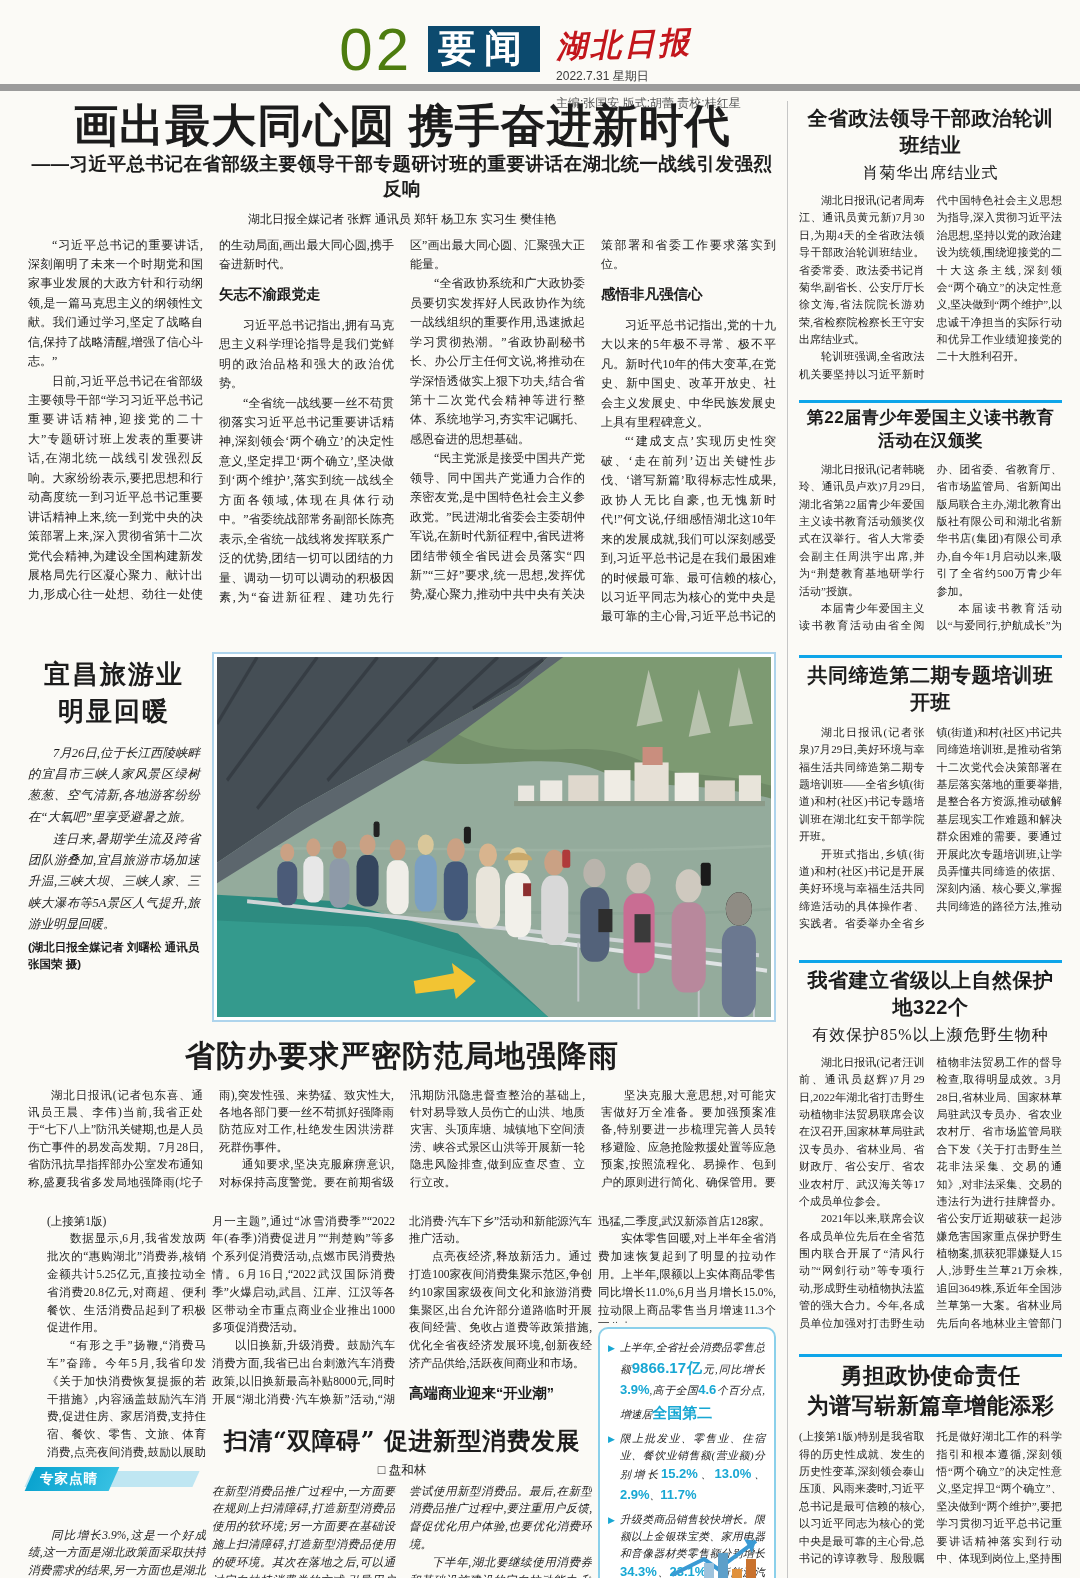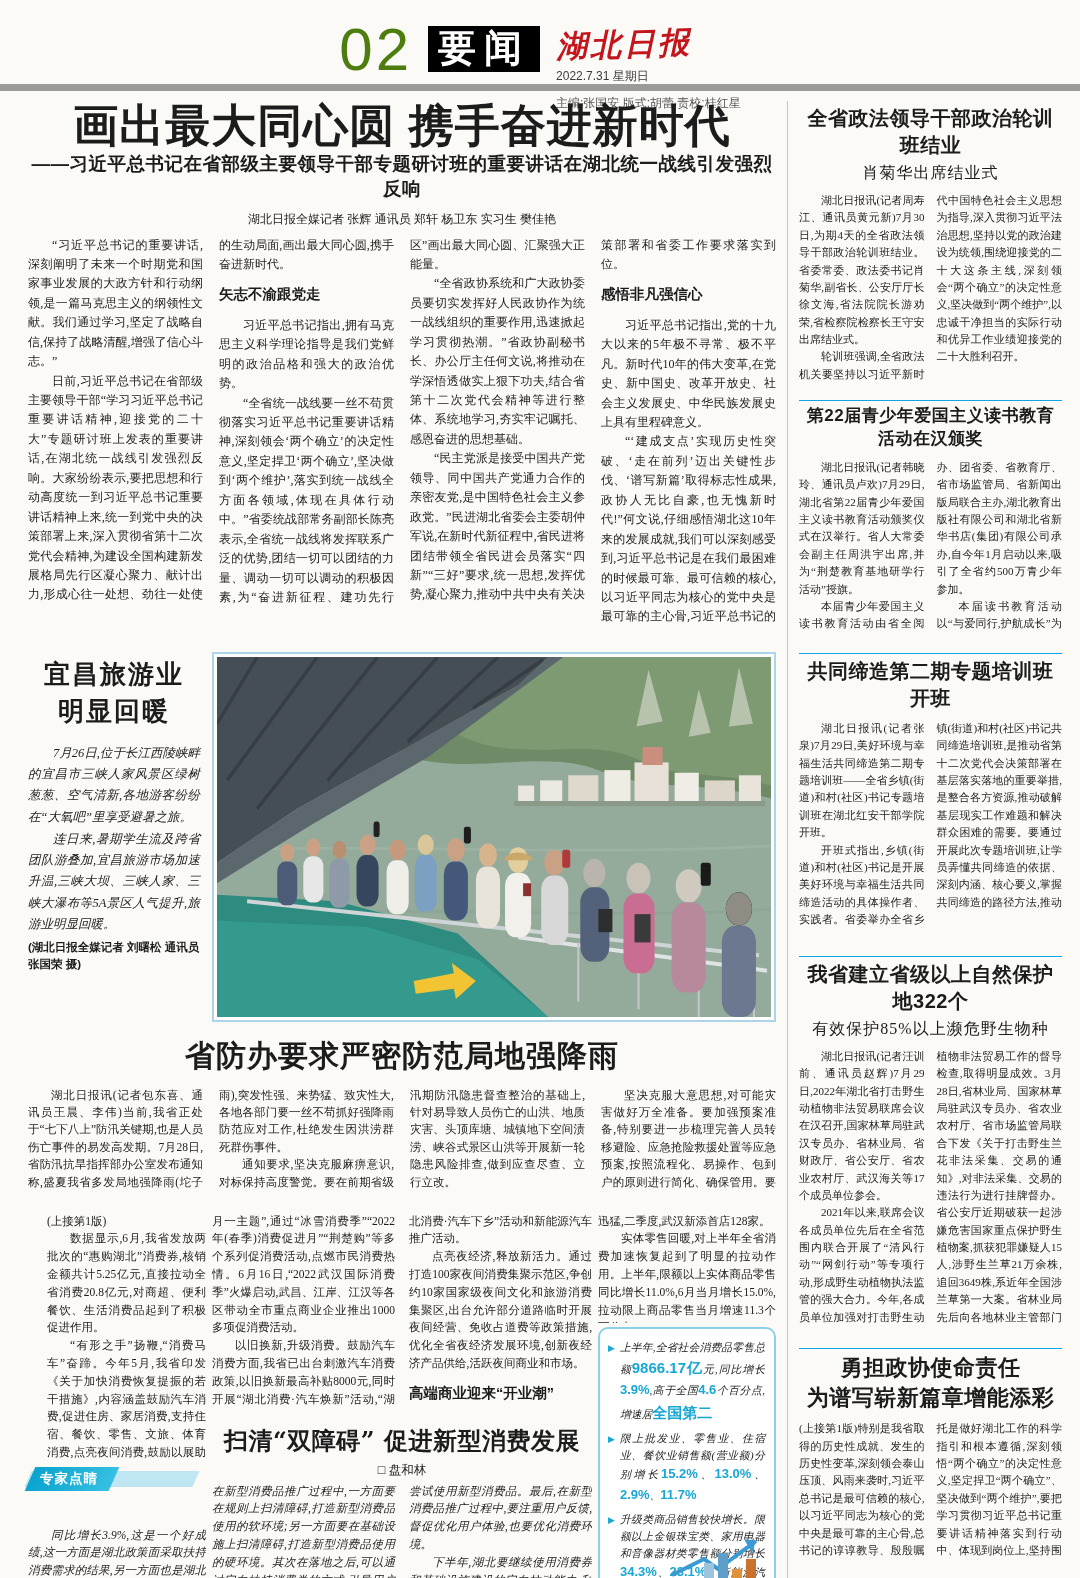--- a/index.html
+++ b/index.html
@@ -3,21 +3,21 @@
 <meta charset="utf-8">
 <style>
   * { box-sizing: border-box; margin: 0; padding: 0; }
   html,body { width:1080px; background:#e9e7e2; }
   body { font-family:"Liberation Serif","DejaVu Serif",serif; color:#1c1c1c; }
   .page { width:1080px; height:1578px; background:#fbfaf6; overflow:hidden; position:relative; }
 
   
   .header { display:flex; justify-content:center; align-items:flex-start; gap:16px; padding-top:24px; height:84px; }
   .page-num { font-family:"Liberation Sans",sans-serif; font-size:60px; line-height:0.85; color:#4d7c0f; letter-spacing:3px; }
-  .section-box { background:#000000; color:#fff; font-family:"Liberation Sans",sans-serif; font-weight:bold; font-size:38px; line-height:1.15; padding:1px 10px; letter-spacing:8px; margin-top:2px; }
+  .section-box { background:#0c4a6e; color:#fff; font-family:"Liberation Sans",sans-serif; font-weight:bold; font-size:38px; line-height:1.15; padding:1px 10px; letter-spacing:8px; margin-top:2px; }
   .masthead-wrap { margin-top:0; }
   .masthead { font-family:"DejaVu Serif",serif; font-weight:bold; font-style:italic; font-size:31px; color:#c3161c; letter-spacing:3px; transform:rotate(-2deg); display:inline-block; }
   .header-date { font-family:"Liberation Sans",sans-serif; font-size:12px; color:#3a3a3a; margin-top:2px; }
   .header-staff { font-family:"Liberation Sans",sans-serif; font-size:12px; color:#555; margin-top:10px; }
   .header-bar { height:7px; background:#9b9b9b; margin:0 0 10px 0; }
 
   
   .content { display:flex; padding:0 18px 0 28px; }
   .left { width:748px; }
   .divider-v { width:1px; background:#c6c6c6; margin:0 11px; }
@@ -68,21 +68,21 @@
   .stats-box { border:2px solid #8bd0ea; border-radius:10px; background:#fff; margin-top:4px; padding:10px 9px 4px 8px; height:292px; position:relative; overflow:hidden; }
   .stat-item { display:flex; gap:5px; margin-bottom:5px; }
   .stat-tri { color:#18a7d3; font-size:9px; line-height:2; flex:none; }
   .stat-text { font-size:10.8px; line-height:1.6; font-style:italic; text-align:justify; }
   .stat-em { color:#18a7d3; font-weight:bold; font-style:normal; font-family:"Liberation Sans",sans-serif; font-size:13px; }
   .stat-big { font-size:15px; }
   .stats-credit { font-family:"Liberation Sans",sans-serif; font-weight:bold; font-size:11px; position:absolute; left:12px; bottom:6px; }
   .stats-illus { position:absolute; right:4px; bottom:2px; }
 
   
-  .r-article { padding:4px 0 12px; border-bottom:1px solid #0ea5e9; }
+  .r-article { padding:4px 0 12px; border-bottom:3px solid #0ea5e9; }
   .r-article:last-child { border-bottom:none; }
   .r-title { font-family:"Liberation Sans",sans-serif; font-weight:900; font-size:20px; text-align:center; line-height:1.35; letter-spacing:0.5px; }
   .r-title-serif { font-family:"DejaVu Serif",serif; font-size:22px; }
   .r-subtitle { font-size:16px; text-align:center; margin-top:4px; letter-spacing:1px; }
   .r-body { margin-top:8px; column-count:2; column-gap:12px; font-size:11px; line-height:1.58; height:200px; }
   .rb-1 { height:196px; } .rb-2 { height:182px; } .rb-3 { height:224px; } .rb-4 { height:288px; } .rb-5 { height:150px; }
 </style>
 </head>
 <body>
 

